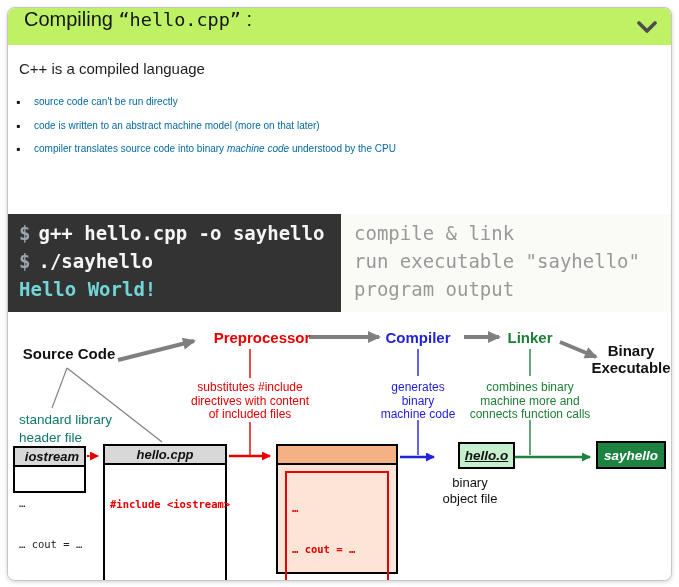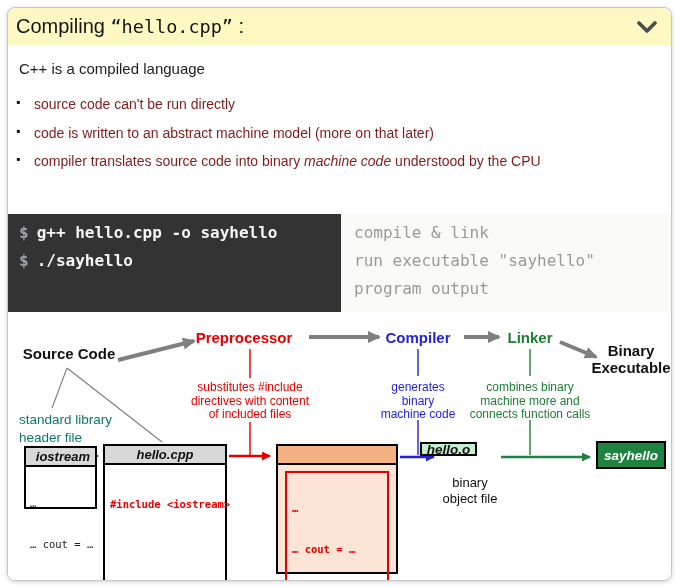--- a/index.html
+++ b/index.html
@@ -5,37 +5,37 @@
   * { box-sizing: border-box; margin: 0; padding: 0; }
   html,body { width: 679px; height: 587px; background: #fff; font-family: "Liberation Sans", sans-serif; }
   .card {
     position: absolute; left: 7px; top: 7px; width: 665px; height: 574px;
     background: #fff; border: 1px solid #c6c6c6; border-radius: 8px;
     box-shadow: 0 1px 4px rgba(0,0,0,.18); overflow: hidden;
   }
   
   .hbar {
     position: absolute; left: 0; top: 0; width: 100%; height: 37px;
-    background: #fef9c3; border-radius: 7px 7px 0 0;
-    display: flex; align-items: center; padding: 0 14px 0 8px; cursor: pointer;
+    background: #bef264; border-radius: 7px 7px 0 0;
+    display: flex; padding: 0 14px 0 16px; cursor: pointer;
   }
   .hbar .title { font-size: 20px; color: #141414; white-space: nowrap; }
   .hbar .title .mono { font-family: "DejaVu Sans Mono", monospace; font-size: 18.5px; }
   .hbar .chev { margin-left: auto; display: flex; align-items: center; }
   
   .intro-heading { position: absolute; left: 11px; top: 52px; font-size: 15px; color: #1d1d1d; }
   ul.bullets { position: absolute; left: 5px; top: 88px; list-style: none; }
   ul.bullets li {
     position: relative; padding-left: 21px; margin-bottom: 12.5px;
-    font-size: 14px; color: #7f1d1d; white-space: nowrap;
+    font-size: 10px; color: #0369a1; white-space: nowrap;
   }
   ul.bullets li::before { content: "▪"; position: absolute; left: 3px; top: -1px; font-size: 12px; color: #111; }
   ul.bullets .it { font-style: italic; }
   
-  .terminal { position: absolute; left: 0; top: 206px; width: 100%; height: 98px; display: flex; font-family: "DejaVu Sans Mono", monospace; font-size: 16px; }
+  .terminal { position: absolute; left: 0; top: 206px; width: 100%; height: 98px; display: flex; font-family: "DejaVu Sans Mono", monospace; font-size: 19px; }
   .term-left { width: 333px; background: #333333; padding: 11px 0 0 11px; }
   .term-right { flex: 1; background: #fafaf6; padding: 11px 8px 0 13px; color: #999999; }
   .tline { line-height: 16px; margin-bottom: 12px; white-space: pre; }
   .term-left .prompt { color: #9aa5ad; font-weight: bold; }
   .term-left .cmd { color: #f5f5f5; font-weight: bold; margin-left: 8px; }
   .term-left .out { color: #72d6d6; font-weight: bold; }
   
   .diagram { position: absolute; left: 0; top: 308px; width: 100%; height: 266px; background: #fff; }
   .diagram svg { position: absolute; left: 0; top: 0; }
   .dlabel { position: absolute; transform: translateX(-50%); font-weight: bold; font-size: 15px; white-space: nowrap; color: #111; }
@@ -91,20 +91,21 @@
   <ul class="bullets">
     <li><span>source code can't be run directly</span></li>
     <li><span>code is written to an abstract machine model (more on that later)</span></li>
     <li><span>compiler translates source code into binary </span><span class="it">machine code</span><span> understood by the CPU</span></li>
   </ul>
 
   <div class="terminal">
     <div class="term-left">
       <div class="tline"><span class="prompt">$</span><span class="cmd">g++ hello.cpp -o sayhello</span></div>
       <div class="tline"><span class="prompt">$</span><span class="cmd">./sayhello</span></div>
+      <div class="tline"><span class="out">Hello World!</span></div>
     </div>
     <div class="term-right">
       <div class="tline">compile &amp; link</div>
       <div class="tline">run executable "sayhello"</div>
       <div class="tline">program output</div>
     </div>
   </div>
 
   <div class="diagram">
     <svg width="664" height="266" viewBox="0 0 664 266">
@@ -138,21 +139,21 @@
       <line x1="522" y1="33" x2="522" y2="60" stroke="#1e8340" stroke-width="1.4"></line>
       <line x1="522" y1="104" x2="522" y2="139" stroke="#1e8340" stroke-width="1.4"></line>
 
       <line x1="79" y1="140" x2="90" y2="140" stroke="#e60000" stroke-width="2" stroke-dasharray="2.5,2.5" marker-end="url(#mr)"></line>
       <line x1="221" y1="140" x2="262" y2="140" stroke="#e60000" stroke-width="2.4" marker-end="url(#mr)"></line>
       <line x1="392" y1="141" x2="426" y2="141" stroke="#2222dd" stroke-width="2.4" marker-end="url(#mb)"></line>
       <line x1="493" y1="141" x2="582" y2="141" stroke="#1e8340" stroke-width="2.4" marker-end="url(#mgr)"></line>
     </svg>
 
     <div class="dlabel" style="left:61px; top:29px;">Source Code</div>
-    <div class="dlabel red" style="left:236px; top:13px;text-align:center;">Preprocessor</div>
+    <div class="dlabel red" style="left:254px; top:13px;text-align:center;">Preprocessor</div>
     <div class="dlabel blue" style="left:410px; top:13px;">Compiler</div>
     <div class="dlabel green" style="left:522px; top:13px;">Linker</div>
     <div class="dlabel center2" style="left:623px; top:26px;">
       <div>Binary</div>
       <div>Executable</div>
     </div>
 
     <div class="dnote red" style="left:242px; top:65px;">
       <div>substitutes #include</div>
       <div>directives with content</div>
@@ -166,21 +167,21 @@
     <div class="dnote green" style="left:522px; top:65px;">
       <div>combines binary</div>
       <div>machine more and</div>
       <div>connects function calls</div>
     </div>
     <div class="stdlib">
       <div>standard library</div>
       <div>header file</div>
     </div>
 
-    <div class="filebox" style="left:16px; top:130px; width:73px; height:63px;">
+    <div class="filebox" style="left:5px; top:130px; width:73px; height:47px;">
       <div class="hd right">iostream</div>
       <div class="bd">
         <div>…</div>
         <div>… cout = …</div>
         <div>…</div>
       </div>
     </div>
 
     <div class="filebox" style="left:95px; top:128px; width:124px; height:148px;">
       <div class="hd">hello.cpp</div>
@@ -197,21 +198,21 @@
     <div class="filebox prebox" style="left:268px; top:128px; width:122px; height:130px;">
       <div class="hd2"></div>
       <div class="redinner">
         <div>…</div>
         <div>… cout = …</div>
         
       </div>
 
     </div>
 
-    <div class="minibox mint" style="left:412px; top:126px; width:57px; height:14px;">
+    <div class="minibox mint" style="left:450px; top:126px; width:57px; height:27px;text-decoration:underline;">
       <span>hello.o</span>
     </div>
     <div class="objcap" style="left:462px; top:159px;">
       <div>binary</div>
       <div>object file</div>
     </div>
 
     <div class="minibox dgreen" style="left:588px; top:125px; width:70px; height:28px;font-style:italic;">
       <span>sayhello</span>
     </div>

